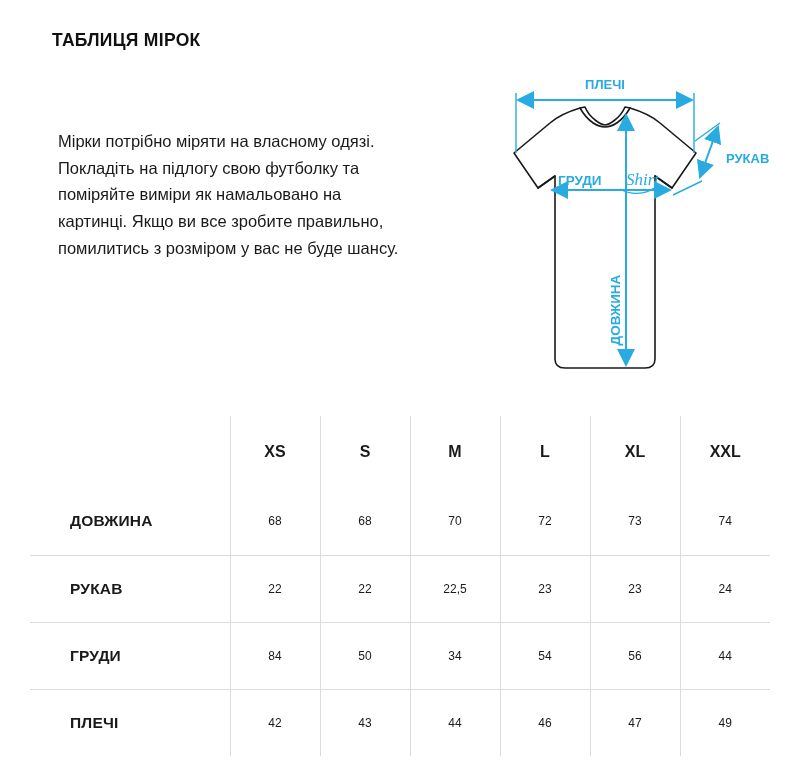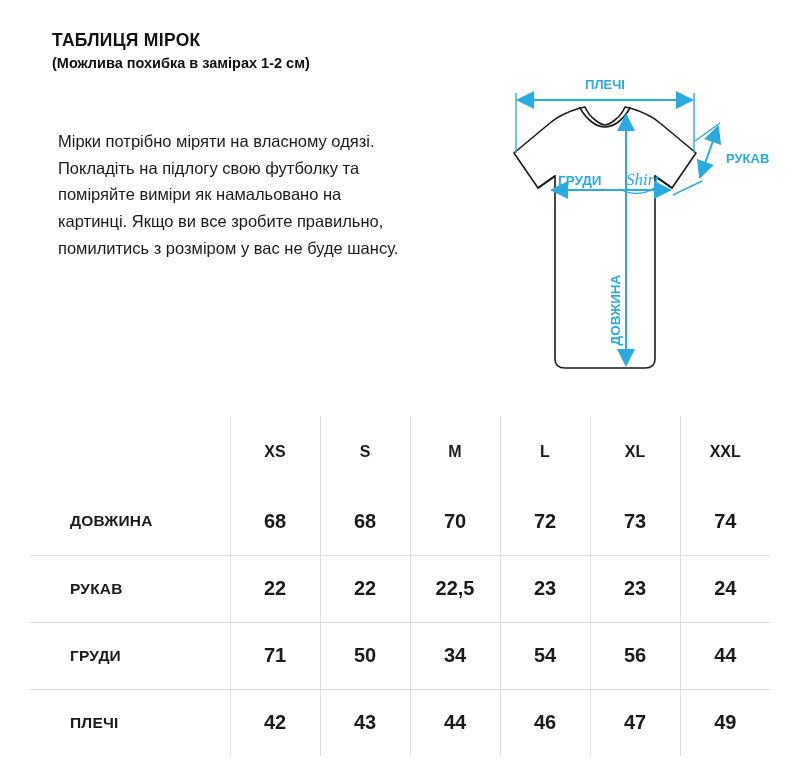--- a/index.html
+++ b/index.html
@@ -73,27 +73,27 @@
   }
   table.size-table {
     border-collapse: collapse;
     width: 740px;
     margin-left: 30px;
     table-layout: fixed;
   }
   table.size-table th,
   table.size-table td {
     text-align: center;
-    font-size: 20px;
+    font-size: 12px;
     color: #1a1a1a;
     height: 67px;
     vertical-align: middle;
     border-bottom: 1px solid #dcdcdc;
     border-right: 1px solid #dcdcdc;
-    font-weight: bold;
+    font-weight: normal;
   }
   table.size-table th.corner {
     border-bottom: 1px solid #dcdcdc;
     border-right: 1px solid #dcdcdc;
   }
   table.size-table tr:last-child th,
   table.size-table tr:last-child td {
     border-bottom: none;
   }
   table.size-table th:last-child,
@@ -117,21 +117,20 @@
 </style>
 </head>
 <body>
 
 <div class="page">
 
   <div class="top">
 
     <div class="text-col">
       <h1 class="title">ТАБЛИЦЯ МІРОК</h1>
-      <p class="subtitle">(Можлива похибка в замірах 1-2 см)</p>
     </div>
 
     <div class="body-copy">Мірки потрібно міряти на власному одязі. Покладіть на підлогу свою футболку та поміряйте виміри як намальовано на картинці. Якщо ви все зробите правильно, помилитись з розміром у вас не буде шансу.</div>
 
     <div class="diagram">
       <svg width="350" height="350" viewBox="0 0 350 350" xmlns="http://www.w3.org/2000/svg">
         <defs>
           <marker id="arrHead" markerWidth="9" markerHeight="9" refX="8" refY="4.5" orient="auto">
             <path d="M0,0 L9,4.5 L0,9 z" fill="#29abe2"></path>
           </marker>
@@ -234,21 +233,21 @@
           <th class="rowhead">РУКАВ</th>
           <td>22</td>
           <td>22</td>
           <td>22,5</td>
           <td>23</td>
           <td>23</td>
           <td>24</td>
         </tr>
         <tr>
           <th class="rowhead">ГРУДИ</th>
-          <td>71</td>
+          <td>84</td>
           <td>50</td>
           <td>34</td>
           <td>54</td>
           <td>56</td>
           <td>44</td>
         </tr>
         <tr>
           <th class="rowhead">ПЛЕЧІ</th>
           <td>42</td>
           <td>43</td>

